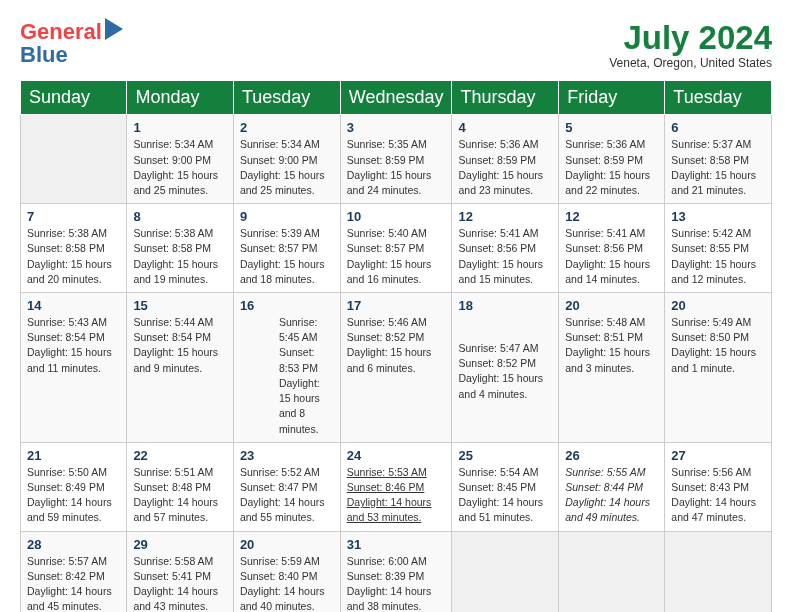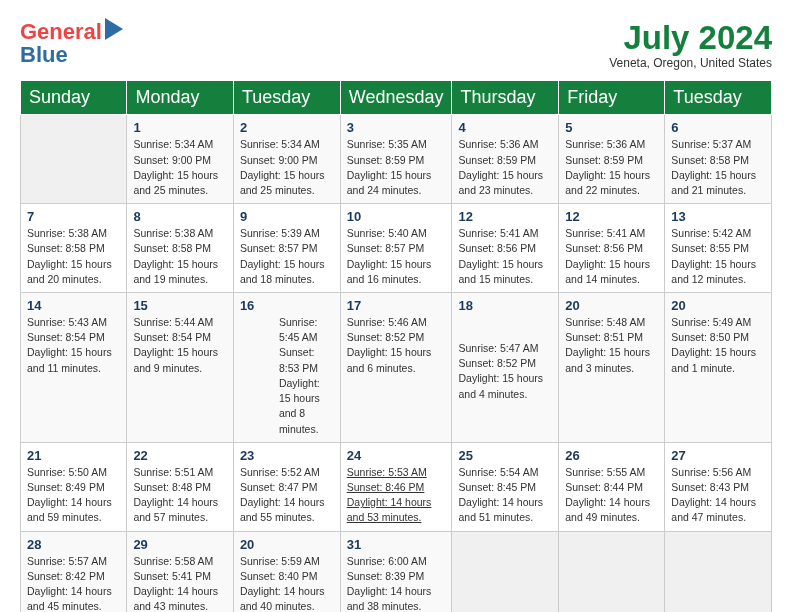--- a/index.html
+++ b/index.html
@@ -303,21 +303,21 @@
         </td>
         <td>
           <span class="day-number">25</span>
           <div class="day-info" style="white-space: pre-line;">Sunrise: 5:54 AM
 Sunset: 8:45 PM
 Daylight: 14 hours
 and 51 minutes.</div>
         </td>
         <td>
           <span class="day-number">26</span>
-          <div class="day-info" style="white-space: pre-line;">Sunrise: 5:55 AM
+          <div class="day-info" style="white-space: pre-line; font-style: italic;">Sunrise: 5:55 AM
 Sunset: 8:44 PM
 Daylight: 14 hours
 and 49 minutes.</div>
         </td>
         <td>
           <span class="day-number">27</span>
           <div class="day-info" style="white-space: pre-line;">Sunrise: 5:56 AM
 Sunset: 8:43 PM
 Daylight: 14 hours
 and 47 minutes.</div>

